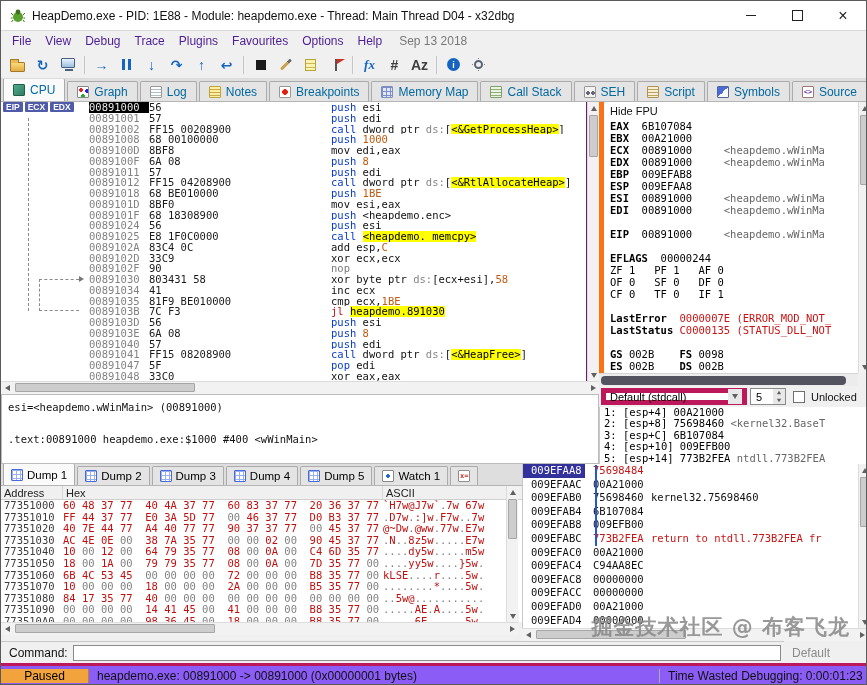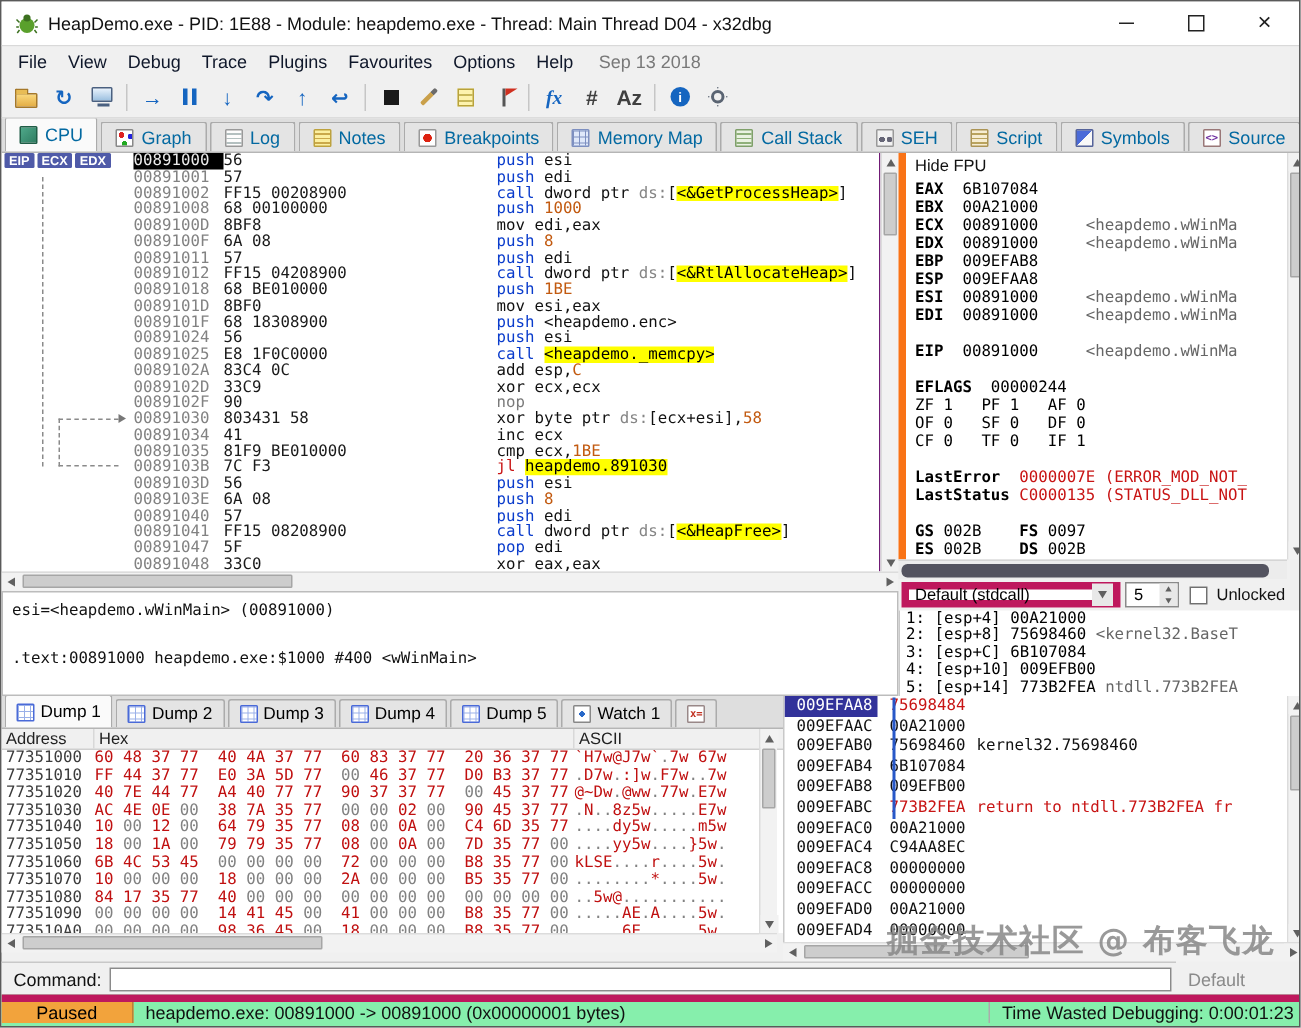--- a/index.html
+++ b/index.html
@@ -9,21 +9,21 @@
 .titlebar{position:absolute;left:0;top:0;width:100%;height:30px;background:#fff;border-bottom:1px solid #d9d9d9;display:flex;align-items:center}
 .app-icon{margin:0 6px 0 9px;display:flex}
 .title-text{color:#111;font-size:12px}
 .win-controls{margin-left:auto;display:flex;height:100%}
 .wbtn{width:46px;height:100%;display:flex;align-items:center;justify-content:center;color:#222}
 .wmin::before{content:"";width:10px;height:1px;background:#222;display:block}
 .wmax::before{content:"";width:9px;height:9px;border:1px solid #222;display:block}
 .wclose::before{content:"×";font-size:16px;line-height:1}
 
 .menubar{position:absolute;left:0;top:30px;width:100%;height:20px;display:flex;align-items:center;padding-left:4px;background:#f0f0f0}
-.menu-item{padding:2px 7px;color:#0f172a}
+.menu-item{padding:2px 7px;color:#4c1d95}
 .menu-date{color:#787878;margin-left:10px}
 
 .toolbar{position:absolute;left:0;top:50px;width:100%;height:28px;display:flex;align-items:center;padding-left:4px;background:#f0f0f0;border-bottom:1px solid #dcdcdc}
 .ticon{width:23px;height:23px;display:flex;align-items:center;justify-content:center;margin:0 1px;position:relative}
 .tglyph{font-size:14px;font-weight:bold;line-height:1}
 .fxi{font-style:italic;font-family:"Liberation Serif",serif;font-size:13px}
 .tsep{width:1px;height:18px;background:#c6c6c6;margin:0 4px}
 .tk-shape{display:inline-block;position:relative}
 .tk-folder{width:15px;height:10px;background:linear-gradient(#fad87c,#e3ad45);border:1px solid #a5782a;border-radius:1px;margin-top:4px}
 .tk-folder::before{content:"";position:absolute;top:-4px;left:-1px;width:7px;height:3px;background:#e8bc55;border:1px solid #a5782a;border-bottom:none;border-radius:1px 1px 0 0}
@@ -138,21 +138,21 @@
 .tri{width:0;height:0;display:block}
 .tri-up{border-left:3.5px solid transparent;border-right:3.5px solid transparent;border-bottom:5px solid #606060}
 .tri-down{border-left:3.5px solid transparent;border-right:3.5px solid transparent;border-top:5px solid #606060}
 .tri-left{border-top:3.5px solid transparent;border-bottom:3.5px solid transparent;border-right:5px solid #606060}
 .tri-right{border-top:3.5px solid transparent;border-bottom:3.5px solid transparent;border-left:5px solid #606060}
 
 .cmdbar{position:absolute;left:0;top:640px;width:783px;height:22px;background:#f0f0f0;border-top:1px solid #c8c8c8;display:flex;align-items:center;padding:0 3px}
 .cmd-label{margin:0 5px;color:#111}
 .cmd-input{flex:1;height:16px;border:1px solid #8a8a8a;background:#fff;font-family:"DejaVu Sans Mono",monospace;font-size:11px;padding:0 3px}
 .cmd-default{position:absolute;right:36px;top:645px;color:#8a8a8a;font-size:12px;z-index:41}
-.statusbar{position:absolute;left:0;top:662px;width:867px;height:22px;background:#86efac;border-top:5px solid #be185d;display:flex;align-items:flex-start;font-size:12px}
+.statusbar{position:absolute;left:0;top:662px;width:867px;height:22px;background:#8b5cf6;border-top:3px solid #be185d;display:flex;align-items:center;font-size:12px}
 .badge{width:88px;background:#f2a33c;border-right:1px solid #b8813a;display:flex;align-items:center;justify-content:center;color:#000}
 .stat-msg{flex:1;display:flex;align-items:center;padding-left:8px;border-right:1px solid #ababab;color:#111}
 .stat-time{width:208px;display:flex;align-items:center;padding-left:8px;color:#111}
 
 .watermark{position:absolute;right:16px;top:612px;font-size:21px;font-weight:bold;color:rgba(135,135,135,0.85);letter-spacing:1px;z-index:40;pointer-events:none;font-family:"DejaVu Sans",sans-serif}
 </style>
 </head>
 <body>
 
 <div id="app">
@@ -358,21 +358,21 @@
         <div class="rline"><span class="tk-rn">EIP  </span><span class="tk-rv">00891000</span><span class="tk-nt">     &lt;heapdemo.wWinMa</span></div>
         <div class="rline"></div>
         <div class="rline"><span class="tk-rn">EFLAGS  </span><span class="tk-rv">00000244</span></div>
         <div class="rline"><span class="tk-rv">ZF 1   PF 1   AF 0</span></div>
         <div class="rline"><span class="tk-rv">OF 0   SF 0   DF 0</span></div>
         <div class="rline"><span class="tk-rv">CF 0   TF 0   IF 1</span></div>
         <div class="rline"></div>
         <div class="rline"><span class="tk-rn">LastError  </span><span class="tk-er">0000007E (ERROR_MOD_NOT_</span></div>
         <div class="rline"><span class="tk-rn">LastStatus </span><span class="tk-er">C0000135 (STATUS_DLL_NOT</span></div>
         <div class="rline"></div>
-        <div class="rline"><span class="tk-rn">GS </span><span class="tk-rv">002B</span><span class="tk-rn">    FS </span><span class="tk-rv">0097</span></div>
+        <div class="rline"><span class="tk-rn">GS </span><span class="tk-rv">002B</span><span class="tk-rn">    FS </span><span class="tk-rv">0098</span></div>
         <div class="rline"><span class="tk-rn">ES </span><span class="tk-rv">002B</span><span class="tk-rn">    DS </span><span class="tk-rv">002B</span></div>
       </div>
   </div>
 
   <div class="vscroll" style="left:857px;top:101px;height:271px">
     <span class="sb-btn sb-top">
         <span class="tri tri-up"></span>
       </span>
     <span class="sb-vthumb" style="top:13px;height:70px"></span>
     <span class="sb-btn sb-bot">

